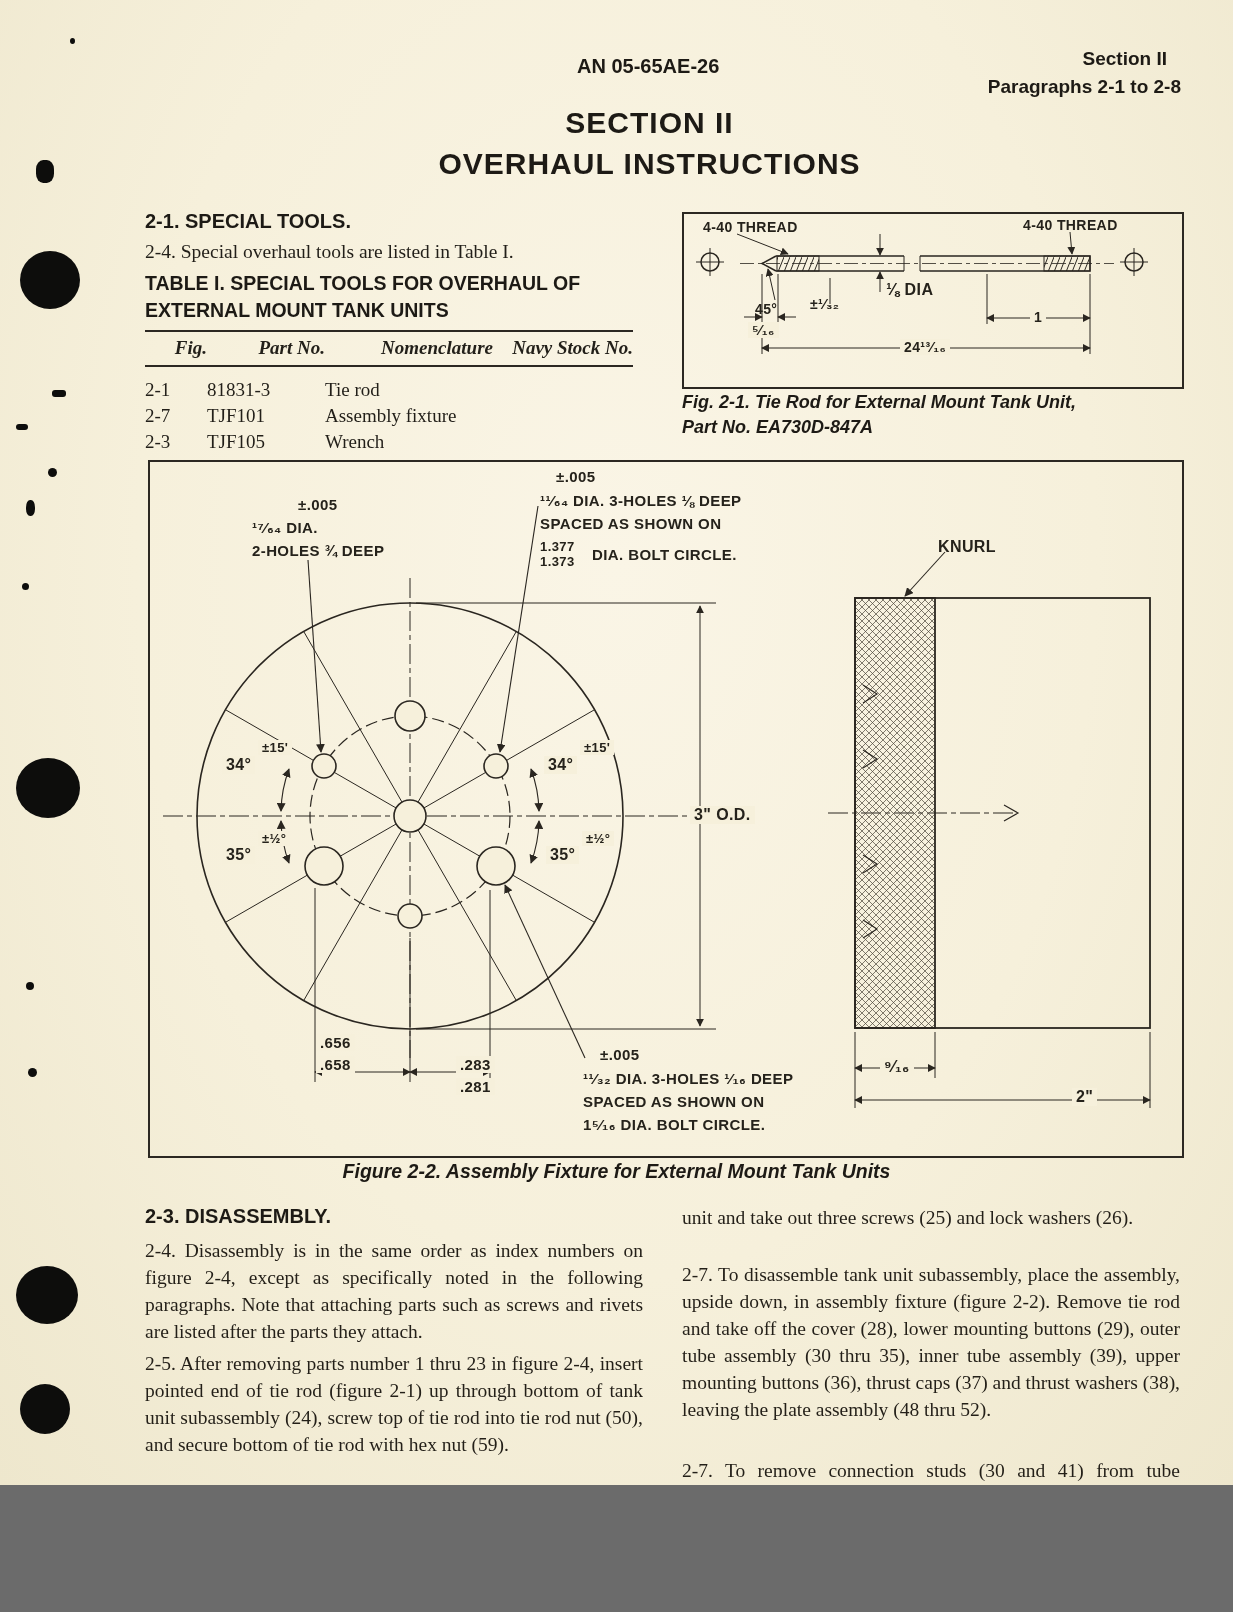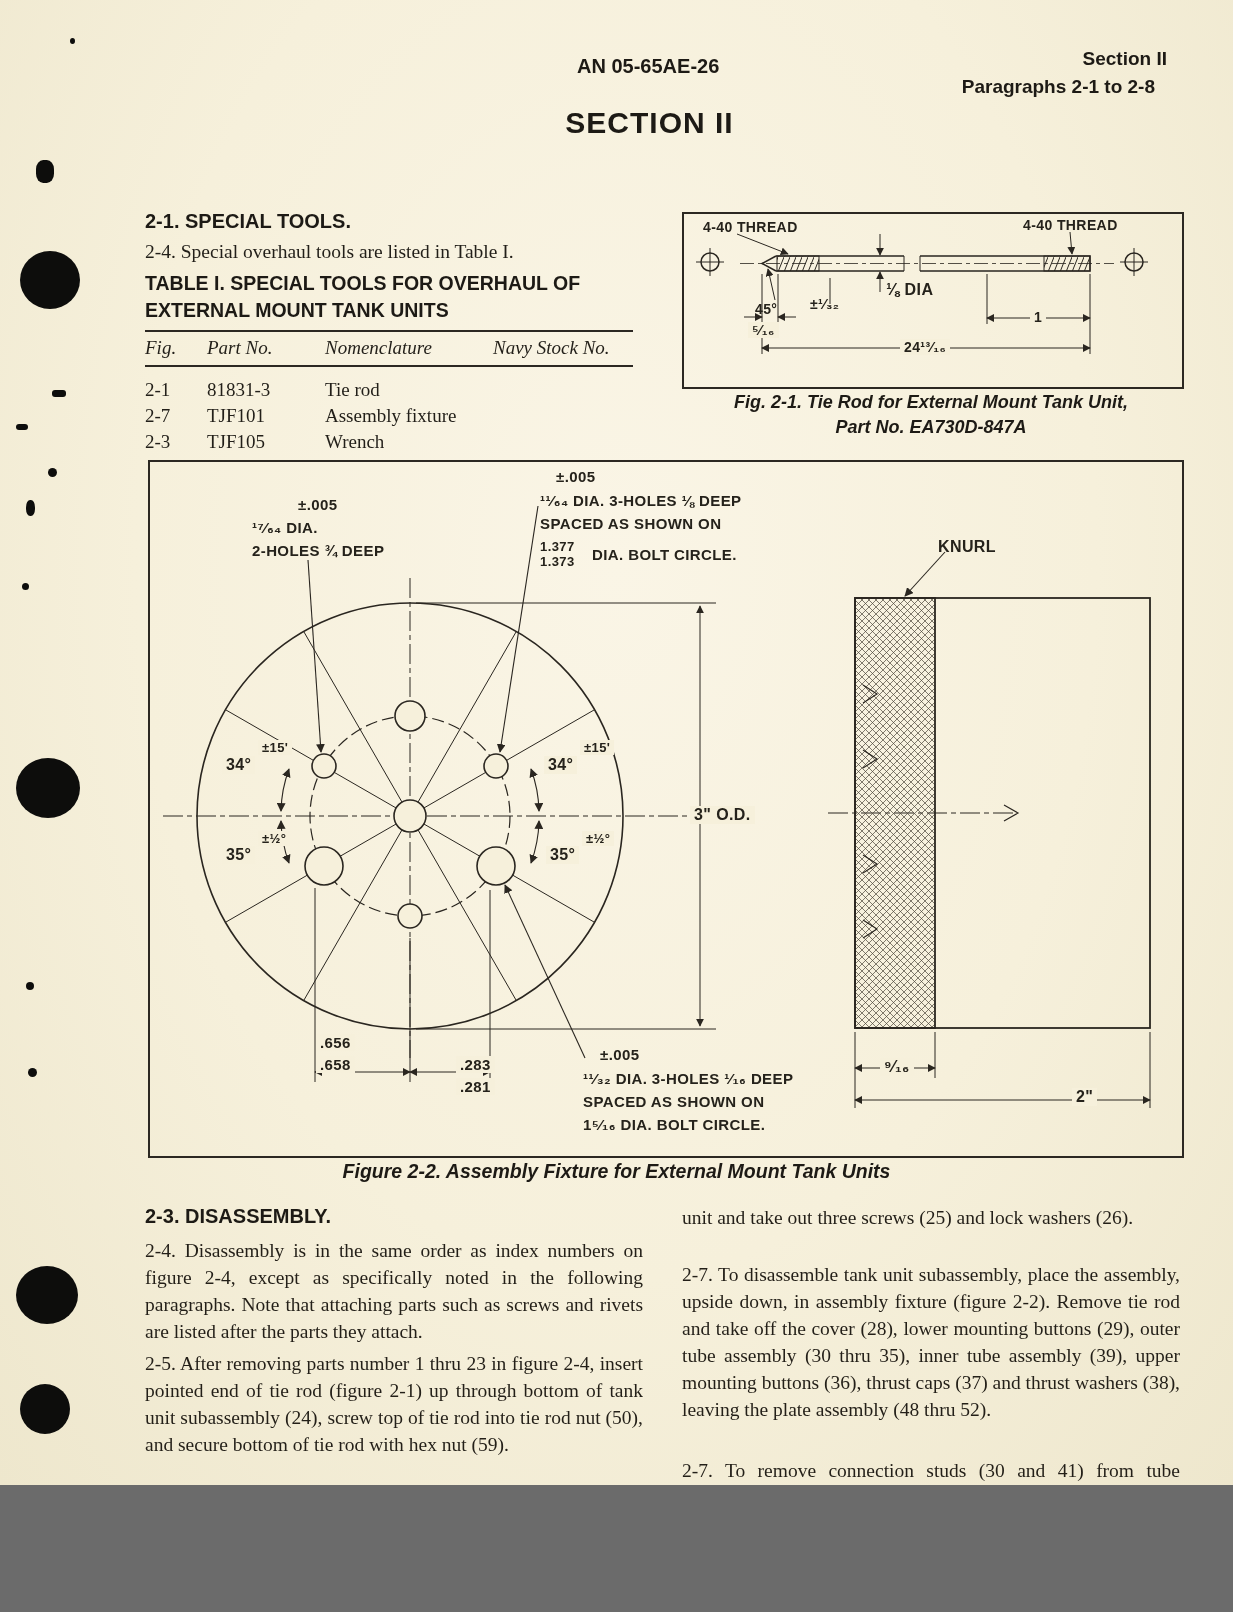--- a/index.html
+++ b/index.html
@@ -23,21 +23,21 @@
   .para {
     position:absolute; width:498px; font-size:19.5px; line-height:1.38;
     text-align:justify; color:#231f18;
   }
   .cap {
     font-family:"Liberation Sans","DejaVu Sans",sans-serif;
     font-weight:bold; font-style:italic; color:#1d1a15;
   }
   .figbox { position:absolute; border:2px solid #2c2822; }
   .t-row { display:grid; grid-template-columns:62px 118px 168px 140px; align-items:baseline; }
-  .t-head span { font-style:italic; font-weight:normal; font-size:19px; }
+  .t-head span { font-style:italic; font-weight:bold; font-size:19px;text-align:right; }
   .t-cell { font-size:19px; line-height:26px; }
   .blob { position:absolute; background:#0d0d0c; border-radius:50%; }
 </style>
 </head>
 <body>
 
 <div class="page">
 
   <div class="blob" style="left:70px;top:38px;width:5px;height:6px"></div>
   <div class="blob" style="left:36px;top:160px;width:18px;height:23px;border-radius:40%"></div>
@@ -49,24 +49,25 @@
   <div class="blob" style="left:22px;top:583px;width:7px;height:7px"></div>
   <div class="blob" style="left:16px;top:758px;width:64px;height:60px"></div>
   <div class="blob" style="left:26px;top:982px;width:8px;height:8px"></div>
   <div class="blob" style="left:28px;top:1068px;width:9px;height:9px"></div>
   <div class="blob" style="left:16px;top:1266px;width:62px;height:58px"></div>
   <div class="blob" style="left:20px;top:1384px;width:50px;height:50px"></div>
   <div class="blob" style="left:118px;top:1599px;width:1012px;height:13px;border-radius:5px"></div>
 
   <div class="abs hd" style="left:577px;top:55px;font-size:20px">AN 05-65AE-26</div>
   <div class="abs hd" style="right:66px;top:48px;font-size:19px;text-align:right">Section II</div>
-  <div class="abs hd" style="right:78px;top:76px;font-size:19px;text-align:left">Paragraphs 2-1 to 2-8</div>
+  <div class="abs hd" style="right:52px;top:76px;font-size:19px;text-align:left">Paragraphs 2-1 to 2-8</div>
 
   <div class="abs" style="left:66px;top:106px;right:0;text-align:center">
     <div class="hd" style="font-size:30px;letter-spacing:1px">SECTION II</div>
+    <div class="hd" style="font-size:30px;letter-spacing:1px;margin-top:7px">OVERHAUL INSTRUCTIONS</div>
   </div>
 
   <div class="abs hd" style="left:145px;top:210px;font-size:20px">2-1. SPECIAL TOOLS.</div>
   <div class="abs serif" style="left:145px;top:241px;font-size:19.5px">2-4. Special overhaul tools are listed in Table I.</div>
 
   <div class="abs" style="left:145px;top:272px;width:488px;text-align:left">
     <div class="hd" style="font-size:19.5px">TABLE I. SPECIAL TOOLS FOR OVERHAUL OF</div>
     <div class="hd" style="font-size:19.5px;margin-top:4px">EXTERNAL MOUNT TANK UNITS</div>
   </div>
 
@@ -139,21 +140,21 @@
     </g>
   </svg>
   <div class="lbl" style="left:703px;top:219px;font-size:14px">4-40 THREAD</div>
   <div class="lbl" style="left:1023px;top:217px;font-size:14px">4-40 THREAD</div>
   <div class="lbl" style="left:755px;top:301px;font-size:14px">45°</div>
   <div class="lbl" style="left:810px;top:296px;font-size:14px">±¹⁄₃₂</div>
   <div class="lbl" style="left:886px;top:281px;font-size:16px">⅛ DIA</div>
   <div class="lbl bg" style="left:748px;top:322px;font-size:14px">⁵⁄₁₆</div>
   <div class="lbl bg" style="left:900px;top:339px;font-size:14px">24¹³⁄₁₆</div>
   <div class="lbl bg" style="left:1030px;top:309px;font-size:14px">1</div>
-  <div class="abs" style="left:682px;top:392px;width:498px;text-align:center">
+  <div class="abs" style="left:682px;top:392px;width:498px;">
     <div class="cap" style="font-size:18px">Fig. 2-1. Tie Rod for External Mount Tank Unit,</div>
     <div class="cap" style="font-size:18px;margin-top:4px">Part No. EA730D-847A</div>
   </div>
 
   <div class="figbox" style="left:148px;top:460px;width:1032px;height:694px"></div>
   <svg class="abs" style="left:148px;top:460px" width="1032" height="694" viewBox="0 0 1032 694">
     <defs>
       <marker id="a2" viewBox="0 0 10 10" refX="9" refY="5" markerWidth="8" markerHeight="8" orient="auto-start-reverse">
         <path d="M0,0 L10,5 L0,10 z" fill="#2a2620"></path>
       </marker>

